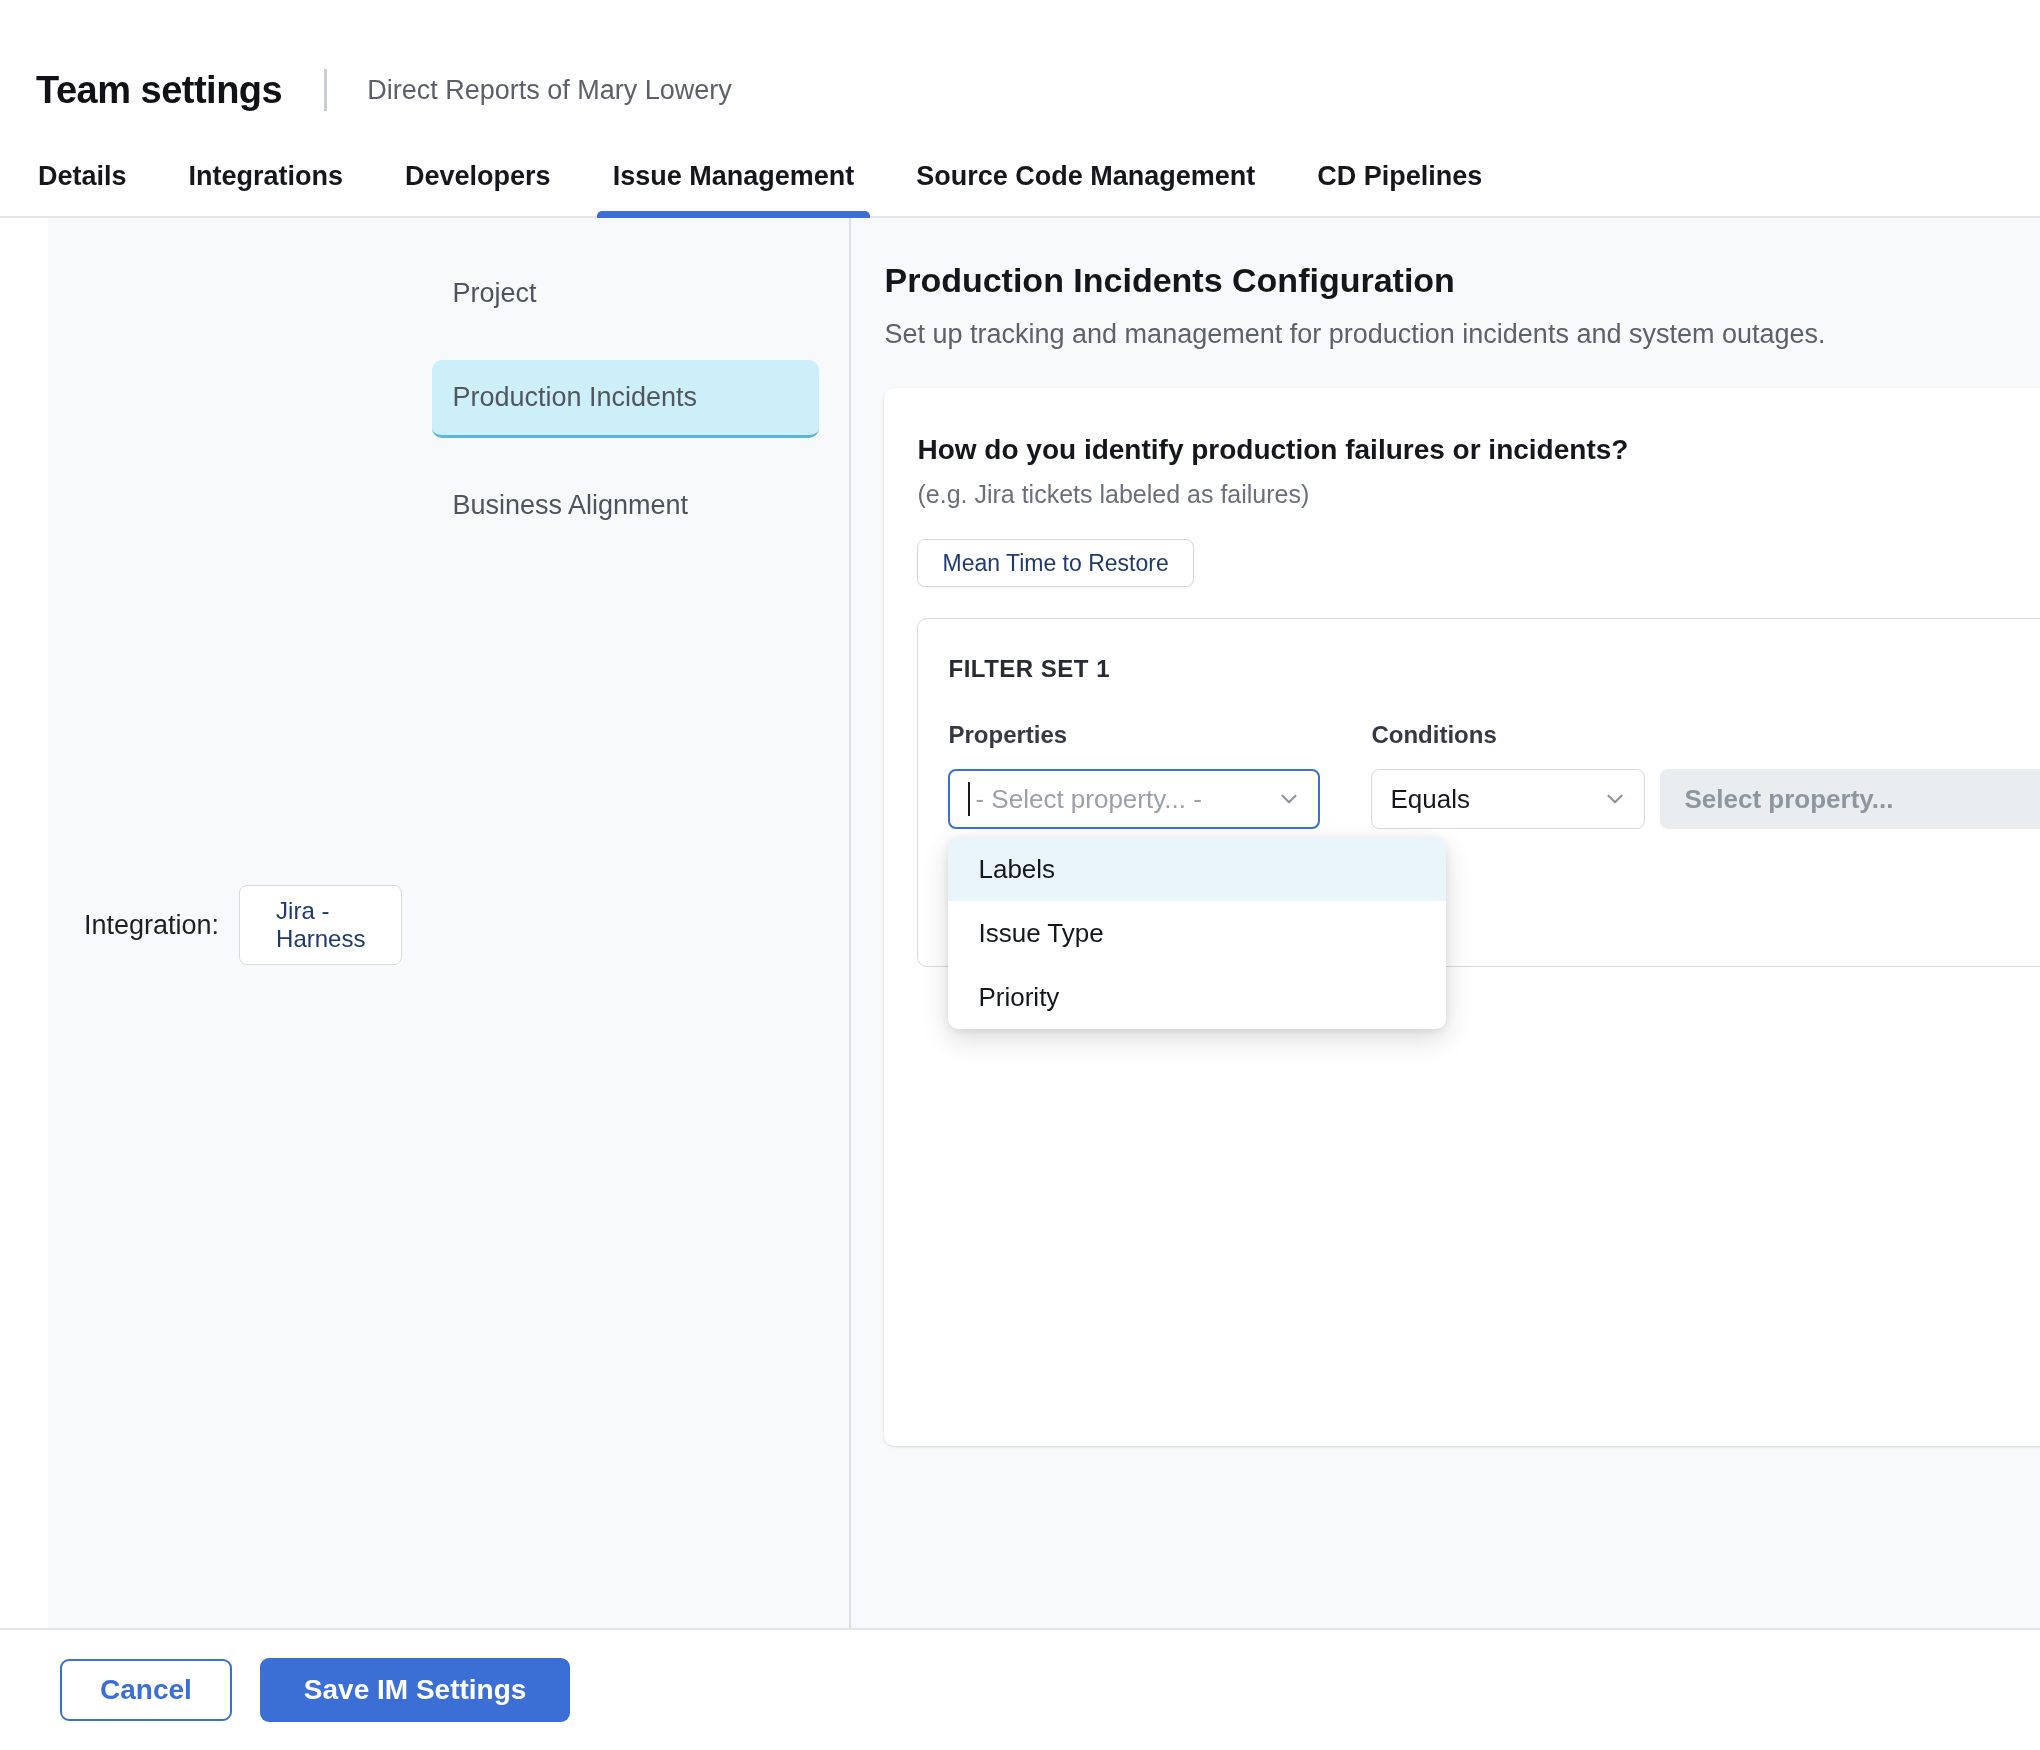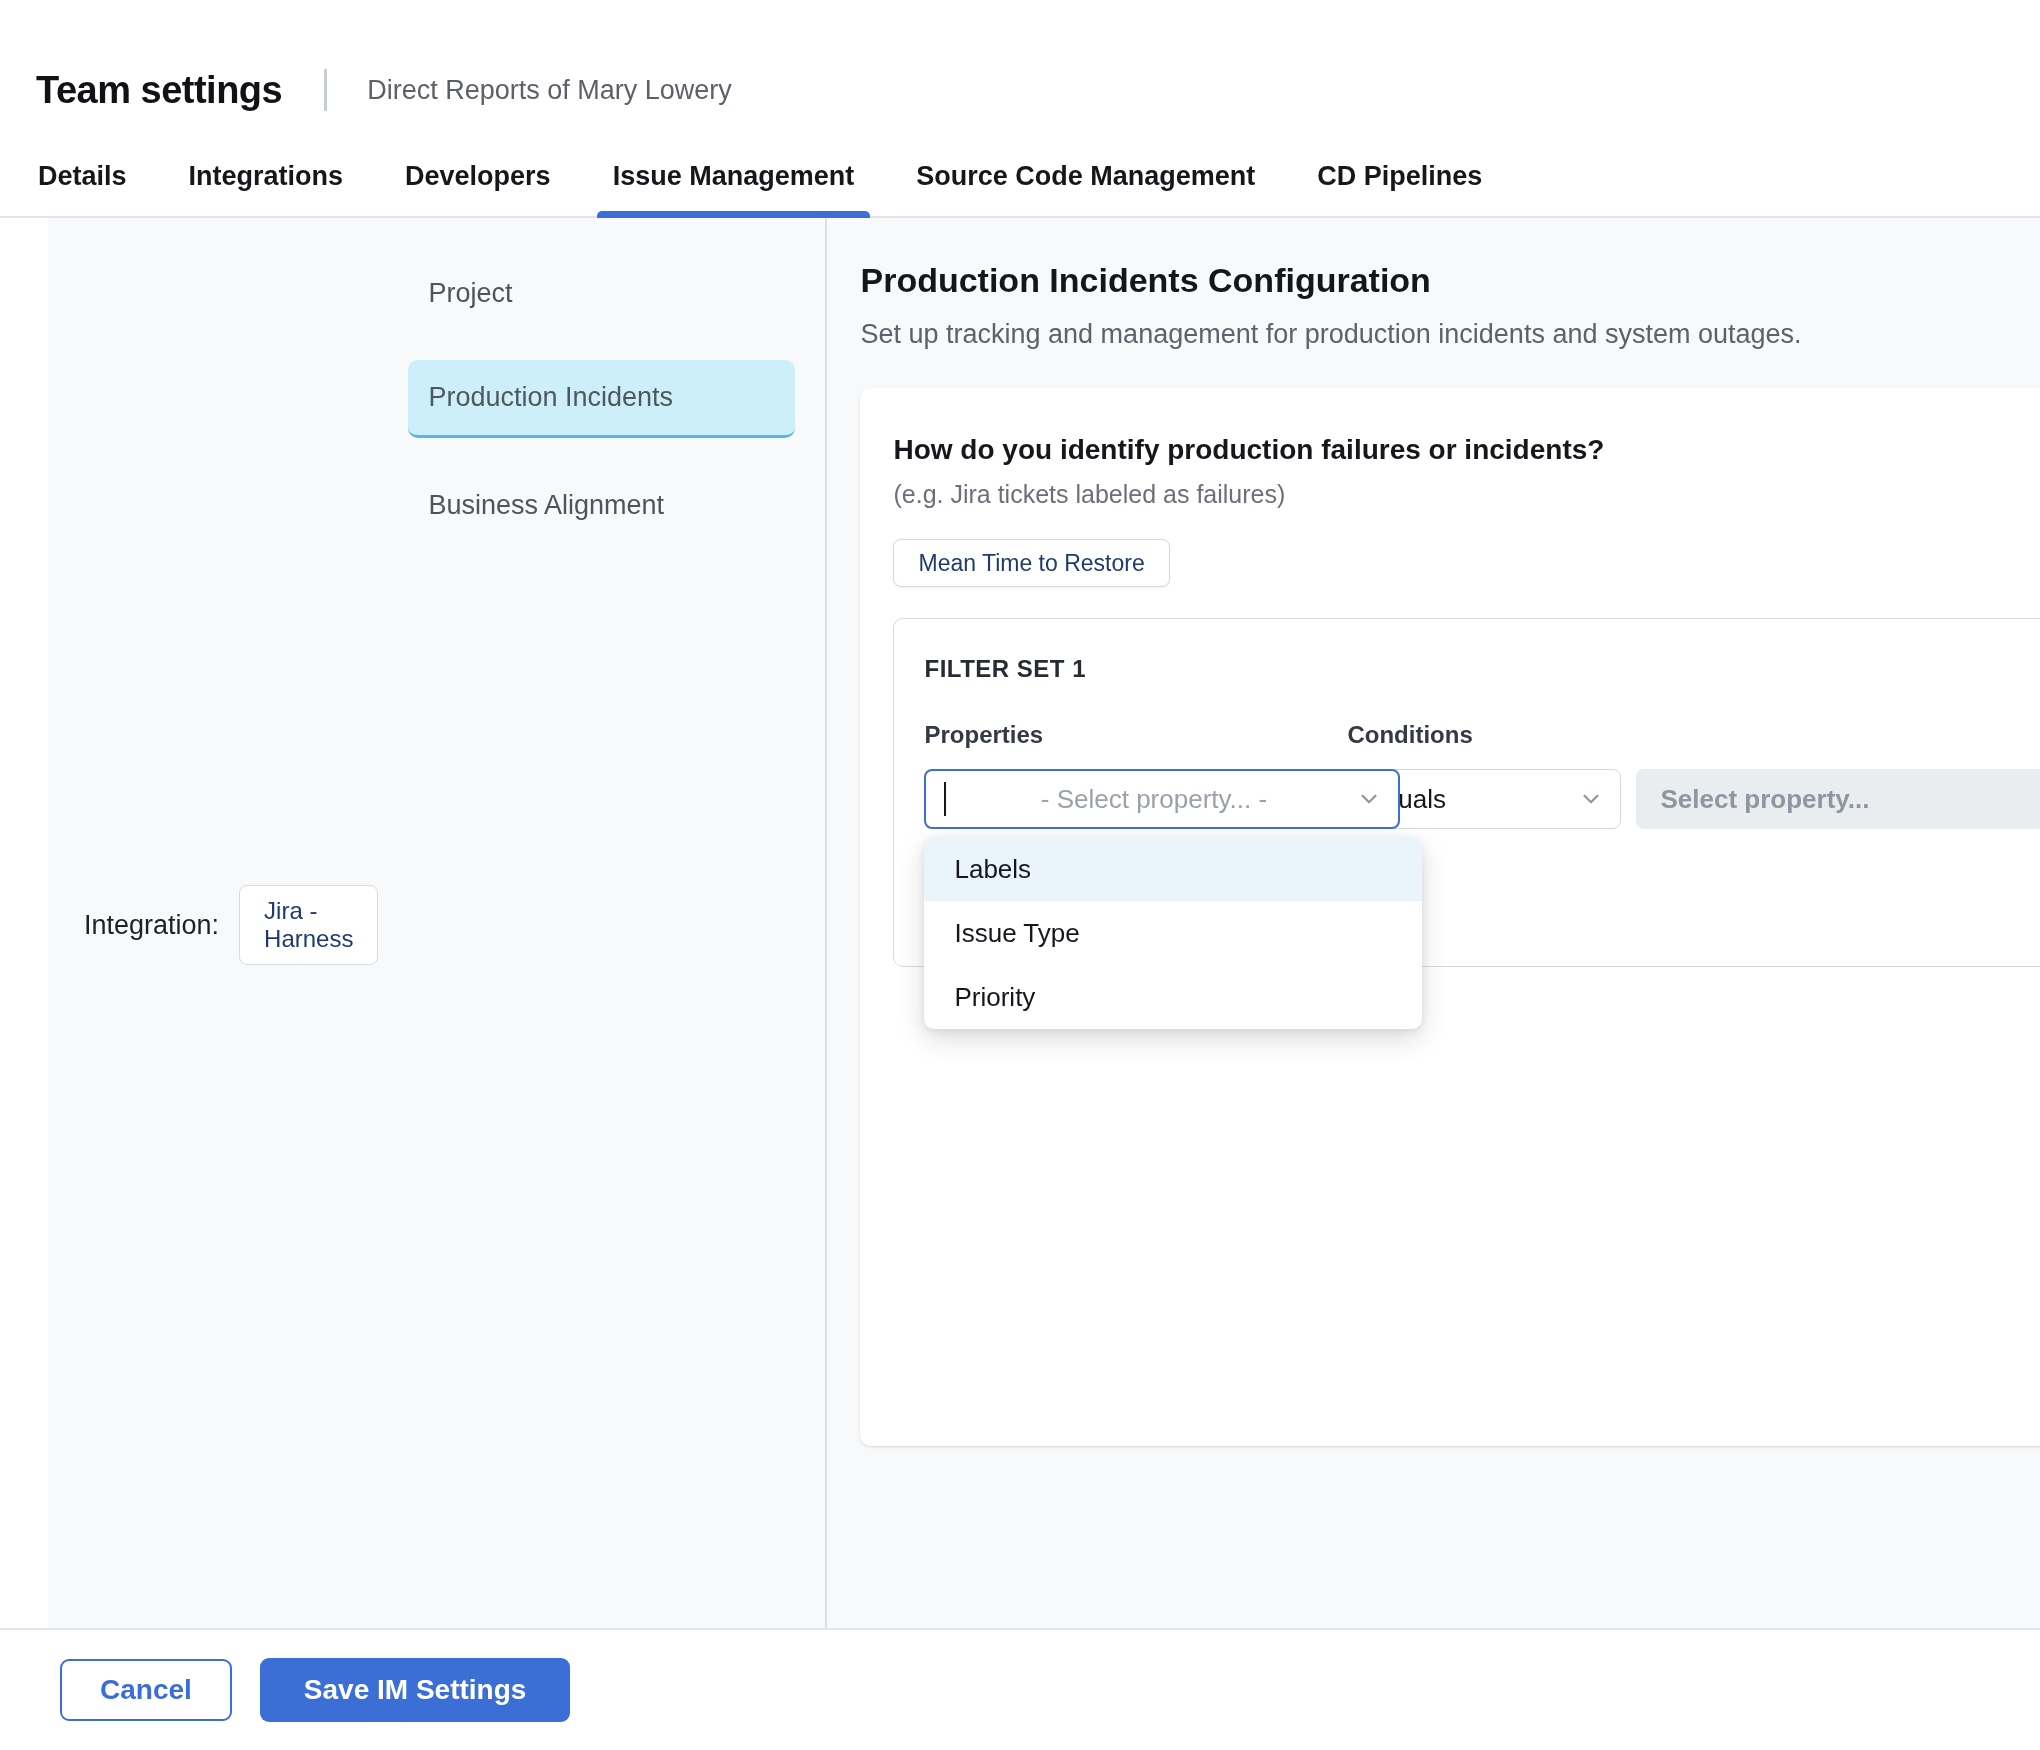--- a/index.html
+++ b/index.html
@@ -27,21 +27,21 @@
   .header .vdiv{width:3px;height:42px;background:#c9cdd4;margin:0 24px 0 26px;}
   .header .subtitle{font-size:27px;color:#5d6069;font-weight:400;}
   
   .tabbar{height:78px;padding-left:38px;display:flex;gap:62px;align-items:flex-end;border-bottom:2px solid #e2e5e9;background:#fff;}
   .tab{font-size:27px;font-weight:600;color:#15171c;padding-bottom:24px;position:relative;cursor:pointer;white-space:nowrap;}
   .tab.active::after{content:"";position:absolute;left:-16px;right:-16px;bottom:-2px;height:7px;background:var(--primary);border-radius:5px 5px 0 0;}
   
   .workspace{height:1410px;background:var(--section-bg);display:flex;flex-direction:row;margin-left:48px;}
   .integration-row{padding:30px 0 26px 36px;display:flex;align-items:center;gap:20px;}
   .integration-label{font-size:27px;color:#1e2025;}
-  .integration-badge{font-size:24px;color:var(--badge-text);background:#fff;border:1.5px solid #d7dbe1;border-radius:8px;padding:11px 24px;cursor:pointer;}
+  .integration-badge{font-size:24px;color:var(--badge-text);background:#fff;border:1.5px solid #d7dbe1;border-radius:8px;padding:11px 36px;cursor:pointer;}
   .content{flex:1;display:flex;min-height:0;}
   
   .sidebar{width:449px;border-right:2px solid #dce0e5;padding:36px 30px 0 30px;flex-shrink:0;}
   .side-item{height:78px;display:flex;align-items:center;padding-left:20px;font-size:27px;color:#4e545e;border-radius:10px;margin-bottom:28px;cursor:pointer;}
   .side-item.active{background:var(--nav-selected-bg);border-bottom:3px solid var(--nav-selected-border);color:#51575f;}
   
   .main{flex:1;padding:40px 32px 0 33px;min-width:0;}
   .main h2{font-size:34px;font-weight:700;color:#15161b;line-height:44px;margin-bottom:14px;}
   .main .main-sub{font-size:27px;color:#5d6169;line-height:36px;margin-bottom:36px;}
   .panel{position:relative;background:#fff;border-radius:10px;height:1058px;box-shadow:0 1px 3px rgba(16,24,40,.10),0 1px 2px rgba(16,24,40,.05);padding:44px 70px 0 33px;}
@@ -53,21 +53,21 @@
   .filter-card{margin-top:31px;width:1428px;max-width:100%;height:349px;border:1.5px solid #d7dbe2;border-radius:10px;padding:36px 30px 0 30px;}
   .fs-title{font-size:24px;font-weight:700;color:#272b33;letter-spacing:.5px;}
   .cols{display:flex;gap:15px;margin-top:38px;}
   .col-label{font-size:24px;font-weight:700;color:#343944;}
   .col-label.c1{width:408px;}
   .col-label.c2{width:274px;}
   .col-label.c3{width:553px;}
   .controls{display:flex;gap:15px;margin-top:20px;align-items:center;}
   .prop-wrap{position:relative;width:408px;}
   .sel{height:60px;border-radius:8px;background:#fff;display:flex;align-items:center;padding:0 16px 0 18px;cursor:pointer;}
-  .sel-prop{border:2px solid var(--primary);width:476px;text-align:center;}
+  .sel-prop{border:2px solid var(--primary);width:372px;}
   .sel-cond{border:1.5px solid #d5d9df;width:274px;}
   .caret{width:2px;height:34px;background:#15181d;margin-right:5px;flex-shrink:0;}
   .sel .ph{font-size:26px;color:#9aa1ab;flex:1;white-space:nowrap;overflow:hidden;}
   .sel .val{font-size:26px;color:#15171c;flex:1;}
   .chev{flex-shrink:0;}
   .value-input{width:553px;height:60px;background:var(--disabled-input-bg);border-radius:8px;display:flex;align-items:center;padding:0 24px;font-size:26px;color:#8e96a0;font-weight:bold;}
   .trash-btn{margin-left:38px;background:none;border:none;cursor:pointer;display:flex;align-items:center;}
   
   .dropdown{position:absolute;left:0;top:68px;width:498px;background:#fff;border-radius:10px;box-shadow:0 10px 28px rgba(0,0,0,.14),0 2px 8px rgba(0,0,0,.08);z-index:10;overflow:hidden;}
   .dd-item{height:64px;display:flex;align-items:center;padding-left:30px;font-size:26px;color:#14171c;cursor:pointer;}

